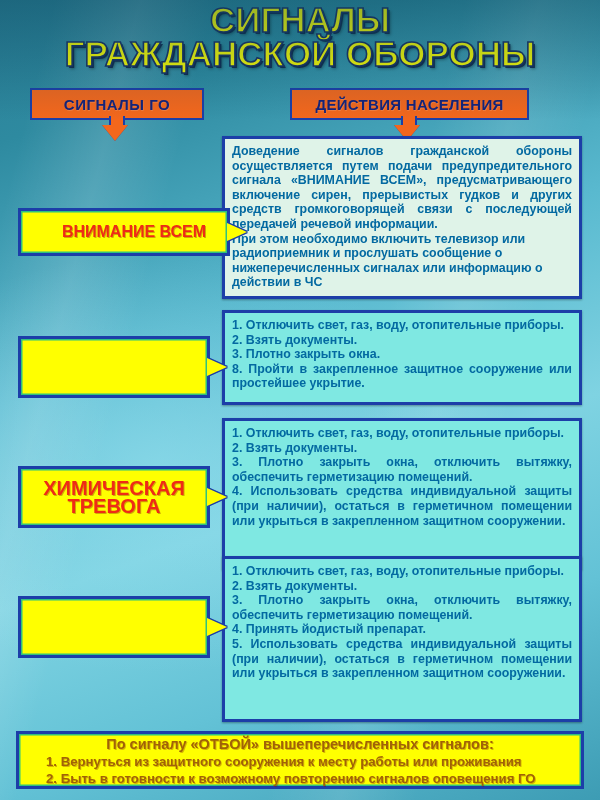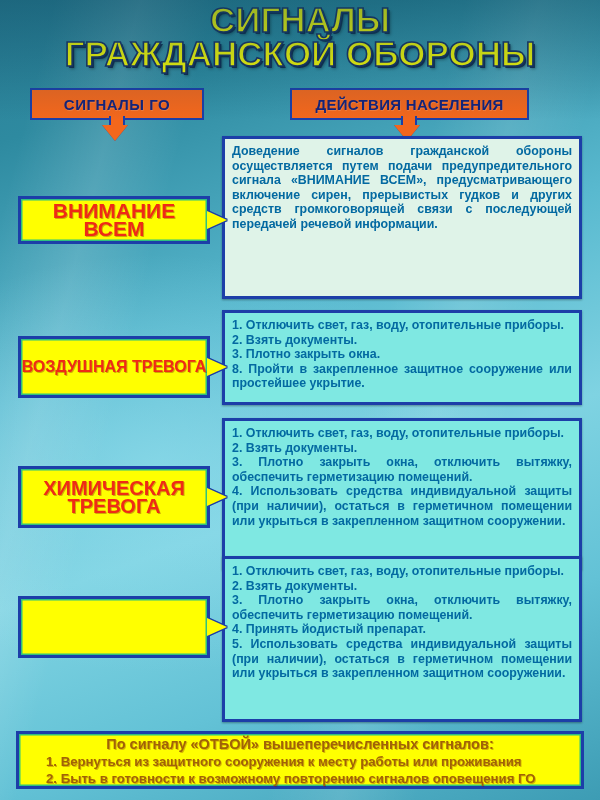--- a/index.html
+++ b/index.html
@@ -79,21 +79,21 @@
     z-index:5;
   }
   .callout .tail{
     position:absolute;right:-20px;top:50%;margin-top:-9px;
     width:0;height:0;
     border-top:9px solid transparent;
     border-bottom:9px solid transparent;
     border-left:20px solid #ffff00;
     filter:drop-shadow(1px 0 0 #1c3ea8) drop-shadow(0 1px 0 #1c3ea8) drop-shadow(0 -1px 0 #1c3ea8);
   }
-  #callout-0{top:196px;height:42px;font-size:21px;}
+  #callout-0{top:208px;height:42px;font-size:16px;padding-left:20px;}
   #callout-1{top:336px;height:56px;font-size:16px;}
   #callout-2{top:466px;height:56px;font-size:20px;}
   #callout-3{top:596px;height:56px;font-size:16px;}
 
   
   .panel{
     position:absolute;left:222px;width:360px;
     border:3px solid #1c3ea8;
     box-shadow:0 1px 2px rgba(0,0,0,0.35);
     box-sizing:border-box;
@@ -146,24 +146,24 @@
   </div>
   <div id="stem-actions" class="hdr-stem"></div>
   <div id="arrow-actions" class="hdr-arrow"></div>
 
   <div id="callout-0" class="callout">
     <span>ВНИМАНИЕ ВСЕМ</span>
     <span class="tail"></span>
   </div>
   <div id="panel-0" class="panel">
     <p>Доведение сигналов гражданской обороны осуществляется путем подачи предупредительного сигнала «ВНИМАНИЕ ВСЕМ», предусматривающего включение сирен, прерывистых гудков и других средств громкоговорящей связи с последующей передачей речевой информации.</p>
+    <p class="last">При этом необходимо включить телевизор или радиоприемник и прослушать сообщение о нижеперечисленных сигналах или информацию о действии в ЧС</p>
   </div>
 
   <div id="callout-1" class="callout">
-    <span>ВОЗДУШНАЯ ТРЕВОГА</span>
     <span class="tail"></span>
   </div>
   <div id="panel-1" class="panel">
     <p>1. Отключить свет, газ, воду, отопительные приборы.</p>
     <p class="last">2. Взять документы.</p>
     <p class="last">3. Плотно закрыть окна.</p>
     <p>8. Пройти в закрепленное защитное сооружение или простейшее укрытие.</p>
   </div>
 
   <div id="callout-2" class="callout">

